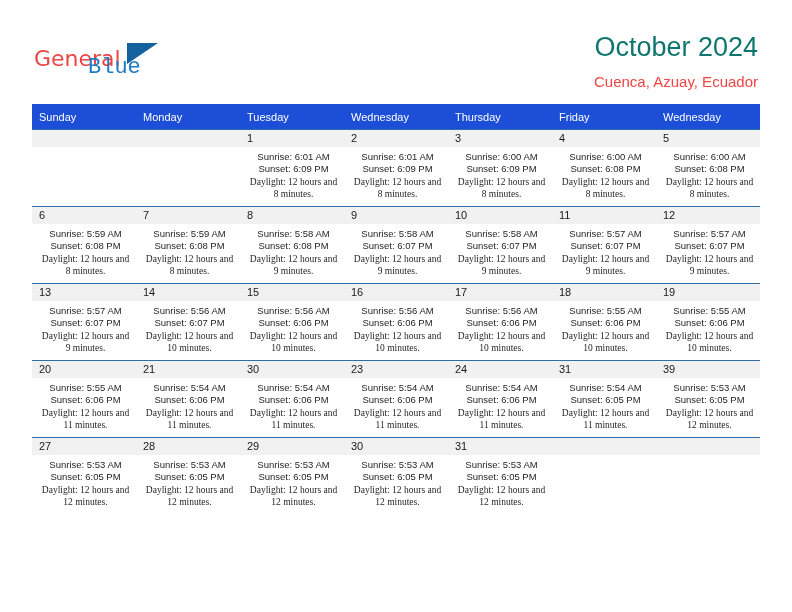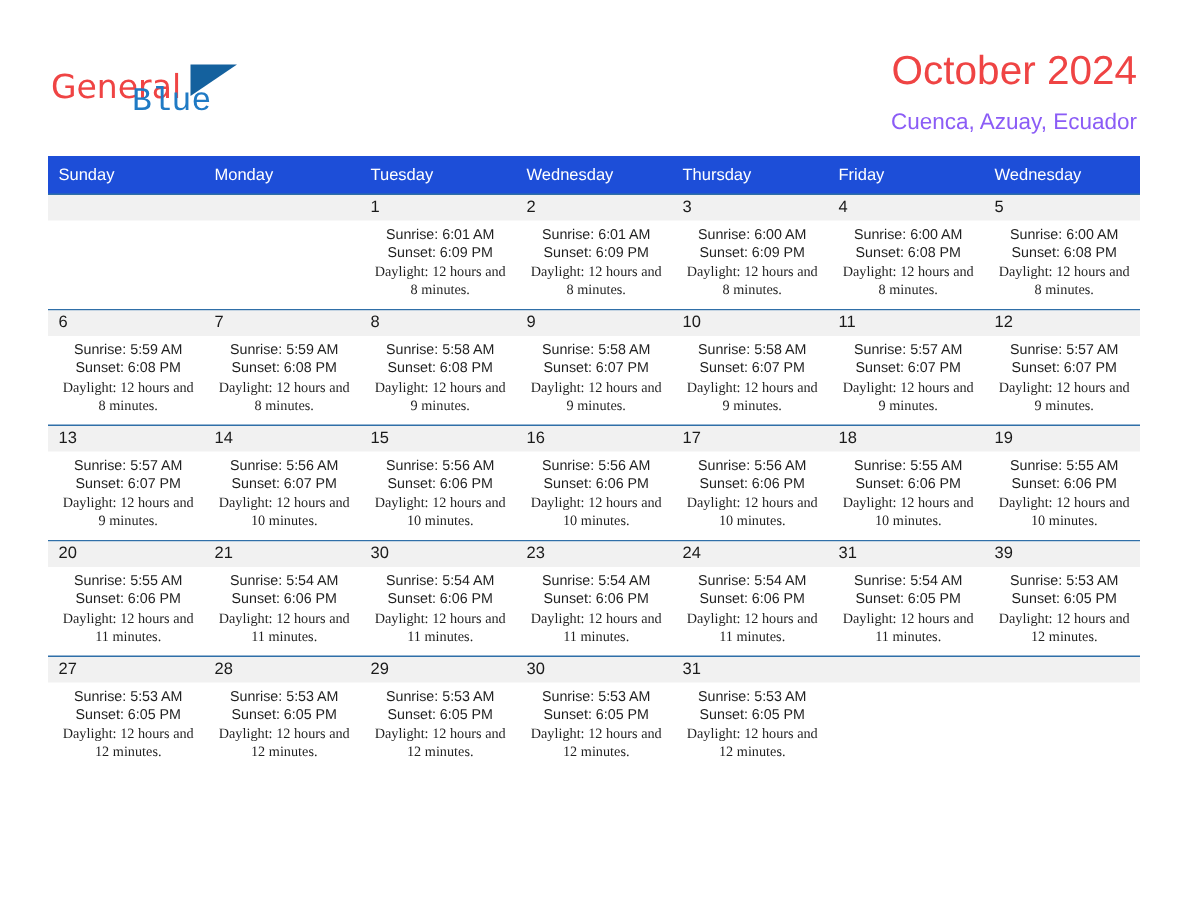--- a/index.html
+++ b/index.html
@@ -66,29 +66,29 @@
   }
 
   .title-block {
     position: absolute;
     right: 34px;
     top: 30px;
     text-align: right;
   }
   .cal-title {
     font-size: 27px;
-    color: #ef4444;
+    color: #0f766e;
     font-weight: 400;
     line-height: 34px;
     white-space: nowrap;
   }
   .cal-subtitle {
     margin-top: 9px;
     font-size: 15px;
-    color: #8b5cf6;
+    color: #ef4444;
     font-weight: 400;
     line-height: 18px;
     white-space: nowrap;
   }
 
   
   .calendar {
     position: absolute;
     left: 32px;
     top: 104px;

